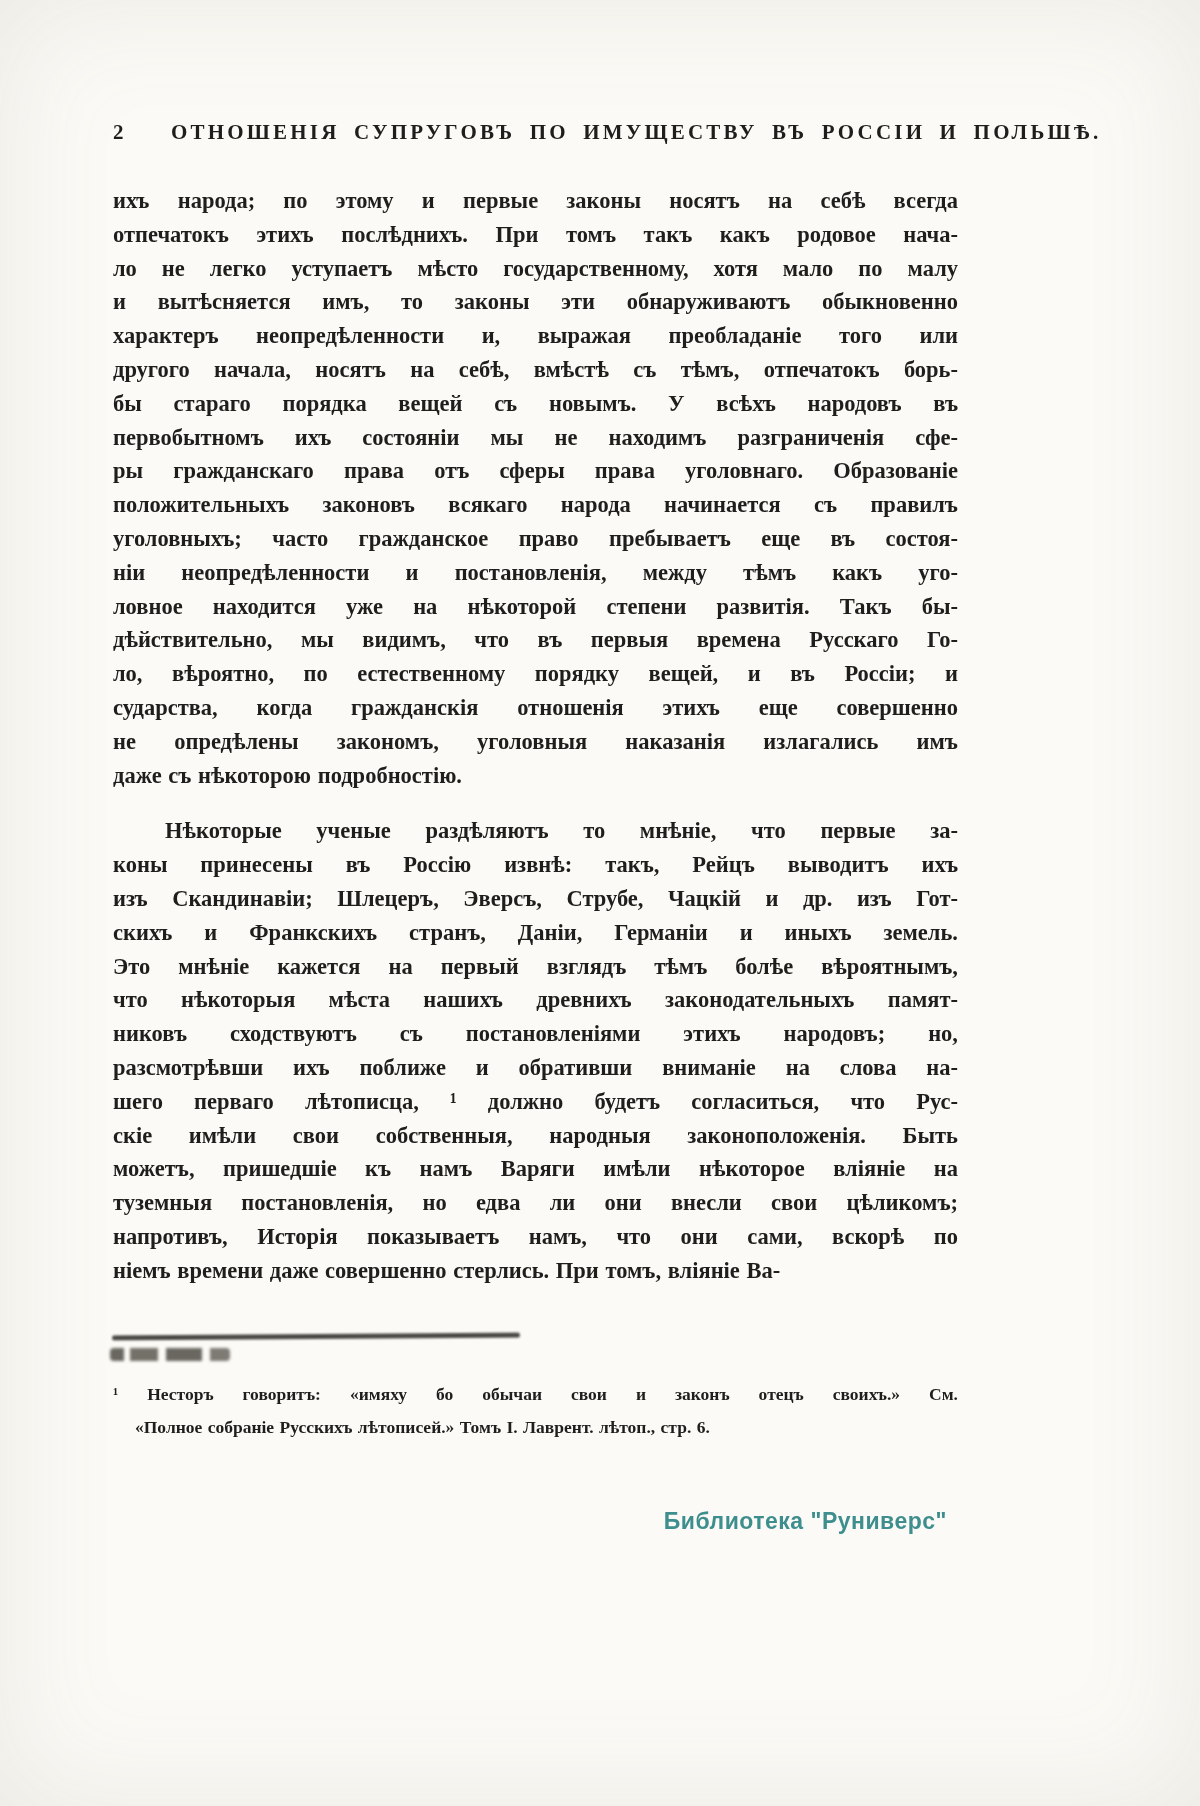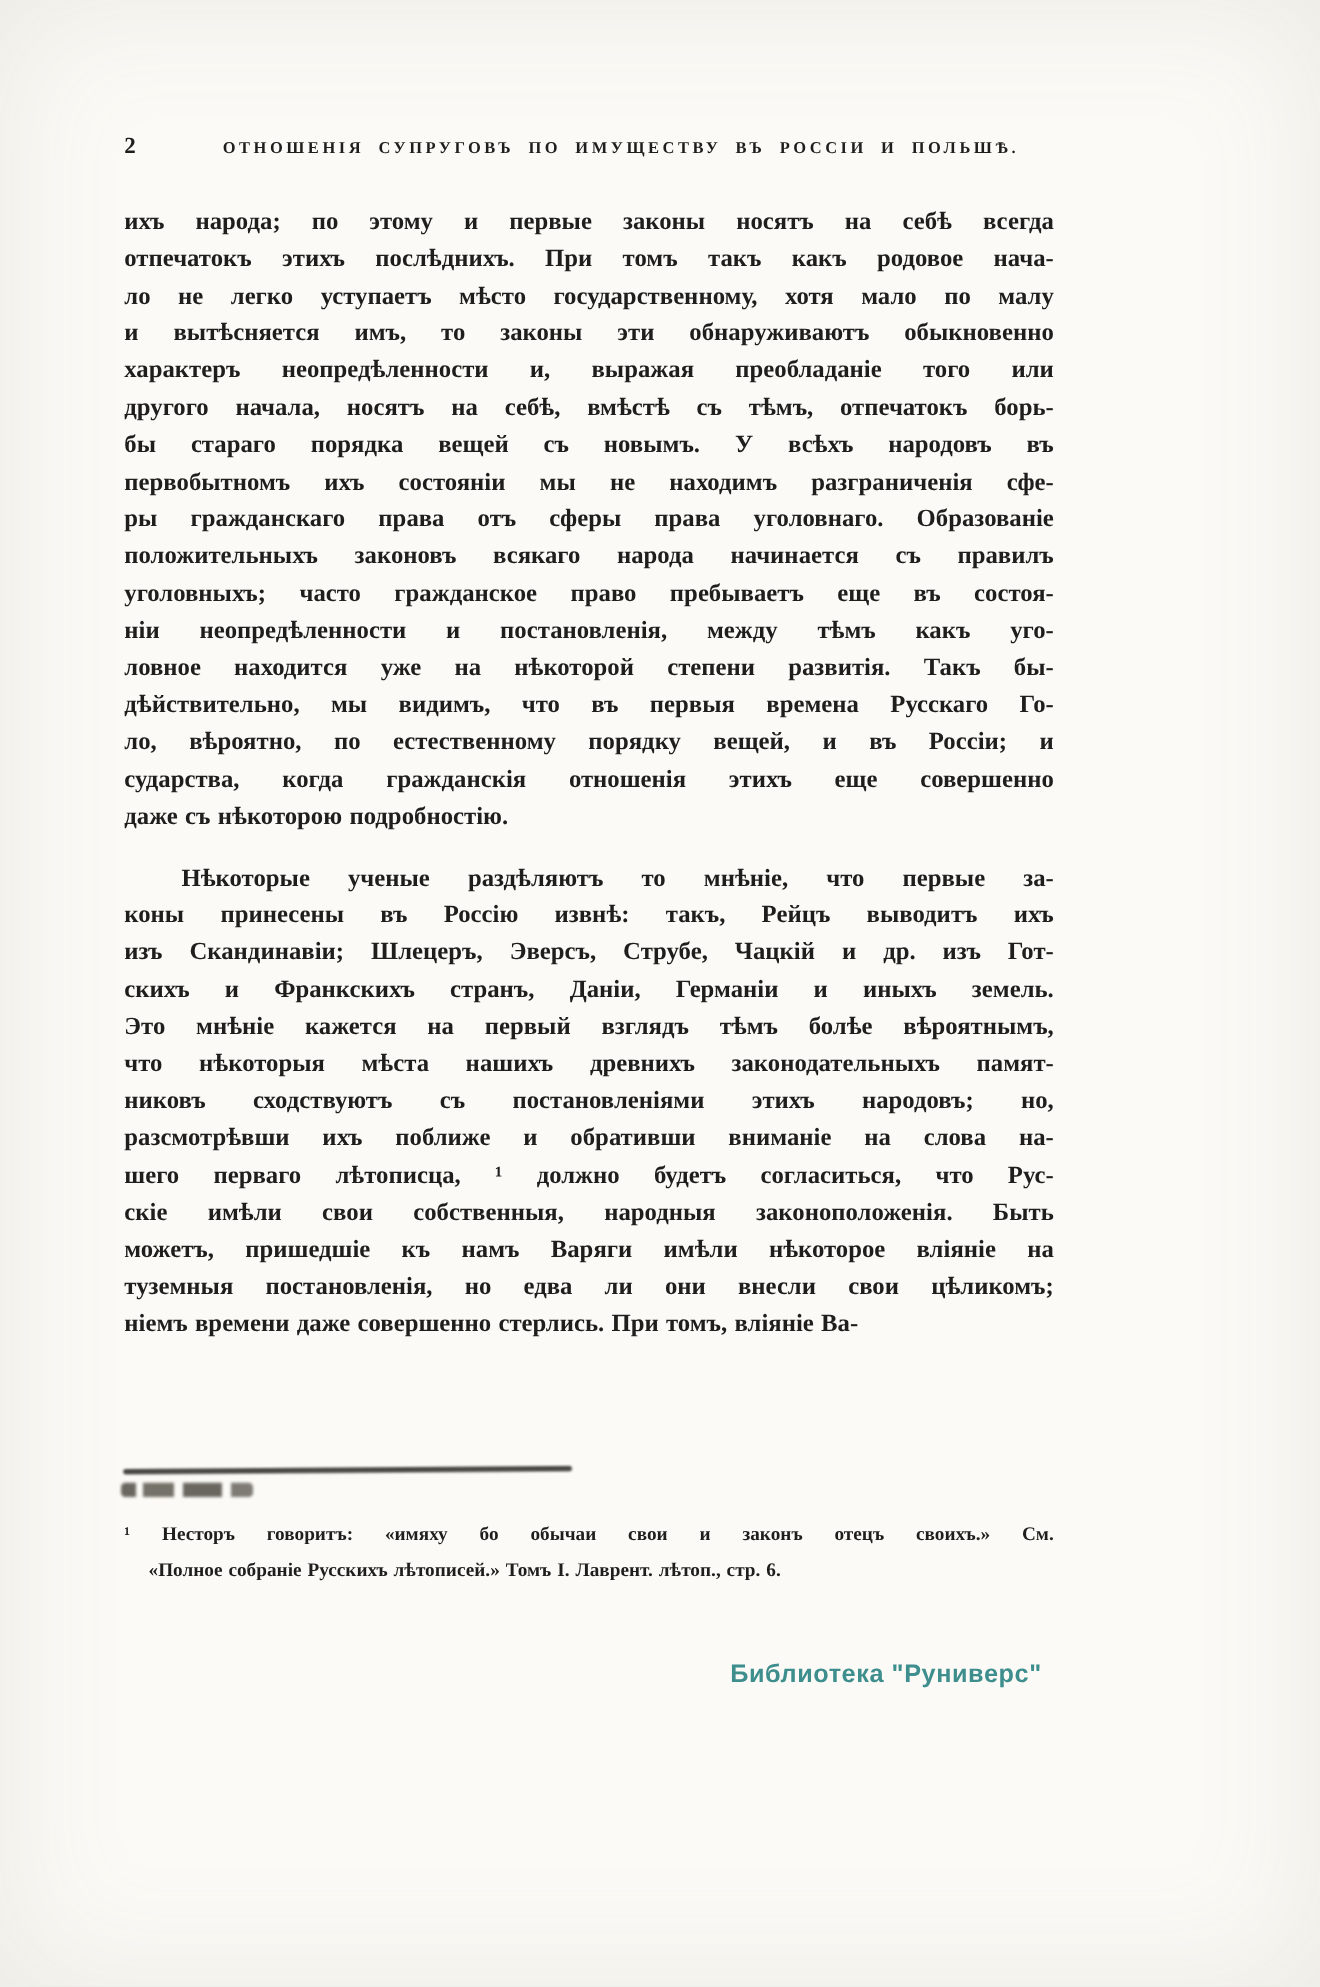--- a/index.html
+++ b/index.html
@@ -35,21 +35,21 @@
   }
   .page-number {
     font-size: 21px;
     font-weight: bold;
     width: 58px;
     flex: 0 0 auto;
   }
   .running-title {
     flex: 1 1 auto;
     text-align: center;
-    font-size: 15px;
+    font-size: 21px;
     font-weight: bold;
     letter-spacing: 3.2px;
     word-spacing: 6px;
     white-space: nowrap;
   }
   .body-block {
     position: absolute;
     top: 184px;
     left: 113px;
     width: 845px;
@@ -148,35 +148,37 @@
         <div class="line">бы стараго порядка вещей съ новымъ. У всѣхъ народовъ въ</div>
         <div class="line">первобытномъ ихъ состояніи мы не находимъ разграниченія сфе-</div>
         <div class="line">ры гражданскаго права отъ сферы права уголовнаго. Образованіе</div>
         <div class="line">положительныхъ законовъ всякаго народа начинается съ правилъ</div>
         <div class="line">уголовныхъ; часто гражданское право пребываетъ еще въ состоя-</div>
         <div class="line">ніи неопредѣленности и постановленія, между тѣмъ какъ уго-</div>
         <div class="line">ловное находится уже на нѣкоторой степени развитія. Такъ бы-</div>
         <div class="line">дѣйствительно, мы видимъ, что въ первыя времена Русскаго Го-</div>
         <div class="line">ло, вѣроятно, по естественному порядку вещей, и въ Россіи; и</div>
         <div class="line">сударства, когда гражданскія отношенія этихъ еще совершенно</div>
+        <div class="line">не опредѣлены закономъ, уголовныя наказанія излагались имъ</div>
         <div class="line">даже съ нѣкоторою подробностію.</div>
       </div>
     <div class="para para2">
         <div class="line">Нѣкоторые ученые раздѣляютъ то мнѣніе, что первые за-</div>
         <div class="line">коны принесены въ Россію извнѣ: такъ, Рейцъ выводитъ ихъ</div>
         <div class="line">изъ Скандинавіи; Шлецеръ, Эверсъ, Струбе, Чацкій и др. изъ Гот-</div>
         <div class="line">скихъ и Франкскихъ странъ, Даніи, Германіи и иныхъ земель.</div>
         <div class="line">Это мнѣніе кажется на первый взглядъ тѣмъ болѣе вѣроятнымъ,</div>
         <div class="line">что нѣкоторыя мѣста нашихъ древнихъ законодательныхъ памят-</div>
         <div class="line">никовъ сходствуютъ съ постановленіями этихъ народовъ; но,</div>
         <div class="line">разсмотрѣвши ихъ поближе и обративши вниманіе на слова на-</div>
         <div class="line">шего перваго лѣтописца, ¹ должно будетъ согласиться, что Рус-</div>
         <div class="line">скіе имѣли свои собственныя, народныя законоположенія. Быть</div>
         <div class="line">можетъ, пришедшіе къ намъ Варяги имѣли нѣкоторое вліяніе на</div>
         <div class="line">туземныя постановленія, но едва ли они внесли свои цѣликомъ;</div>
+        <div class="line">напротивъ, Исторія показываетъ намъ, что они сами, вскорѣ по</div>
         <div class="line">ніемъ времени даже совершенно стерлись. При томъ, вліяніе Ва-</div>
       </div>
   </div>
 
   <div class="artifact">
     <div class="streak"></div>
     <div class="smudge"></div>
   </div>
 
   <div class="footnote-block">

